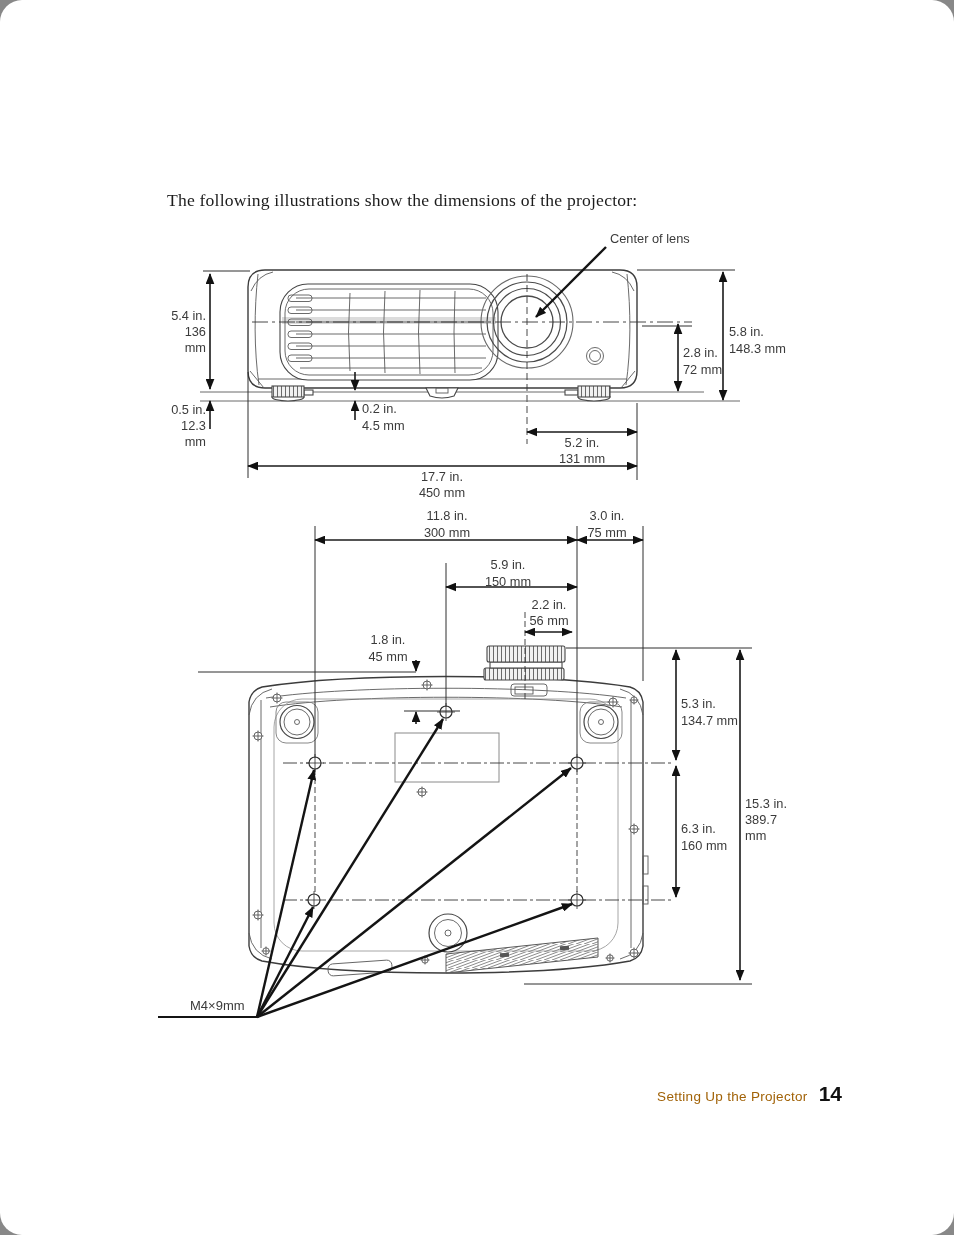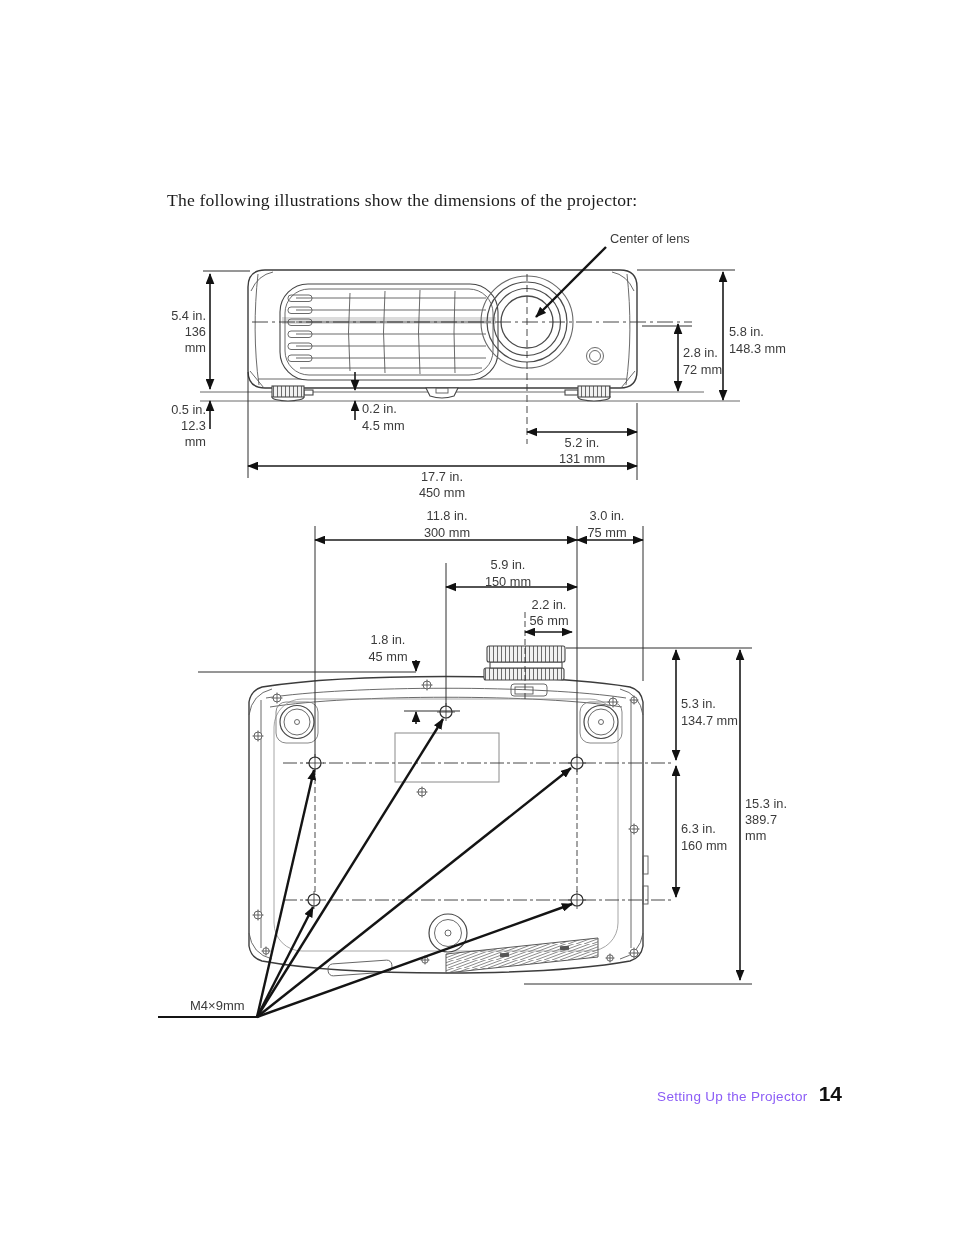--- a/index.html
+++ b/index.html
@@ -1,31 +1,31 @@
 <!DOCTYPE html>
 <html><head>
 <meta charset="utf-8">
 <style>
   html,body{margin:0;padding:0;background:#888;}
   #page{position:relative;width:954px;height:1235px;background:#ffffff;overflow:hidden;
-        font-family:"Liberation Sans",sans-serif;}
+        font-family:"Liberation Sans",sans-serif;border-radius:22px;}
   #intro{position:absolute;left:167px;top:190px;width:620px;
          font-family:"Liberation Serif",serif;font-size:17.6px;color:#1c1c1c;letter-spacing:.2px;}
   #diagram-svg{position:absolute;left:0;top:0;}
   .lbl{font-family:"Liberation Sans",sans-serif;font-size:12.8px;fill:#3b3b3b;}
   .lbl-m4{font-family:"Liberation Sans",sans-serif;font-size:13px;fill:#3b3b3b;}
   .dim{stroke:#1a1a1a;stroke-width:1.6;fill:none;}
   .ext{stroke:#2e2e2e;stroke-width:1;fill:none;}
   .thin{stroke:#5a5a5a;stroke-width:.9;fill:none;}
   .body-line{stroke:#3c3c3c;stroke-width:1.4;fill:#ffffff;}
   .part{stroke:#474747;stroke-width:1.1;fill:#ffffff;}
   .leader{stroke:#141414;stroke-width:2.4;fill:none;}
   .cline{stroke:#333;stroke-width:.9;fill:none;}
   #footer{position:absolute;top:1082px;right:112px;display:flex;align-items:baseline;gap:11px;}
-  #footer .section{font-size:13.5px;color:#8b5cf6;letter-spacing:.3px;margin-left:8px;}
+  #footer .section{font-size:13.5px;color:#a16207;letter-spacing:.3px;margin-left:8px;}
   #footer .pagenum{font-size:21px;font-weight:bold;color:#111;}
 </style>
 </head>
 <body>
 
 <div id="page">
 
   <div id="intro">The following illustrations show the dimensions of the projector:</div>
 
   <svg id="diagram-svg" width="954" height="1235" viewBox="0 0 954 1235">

